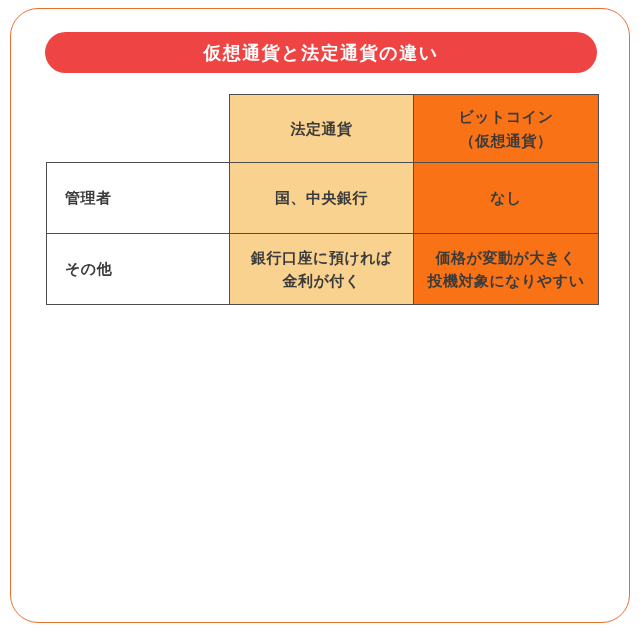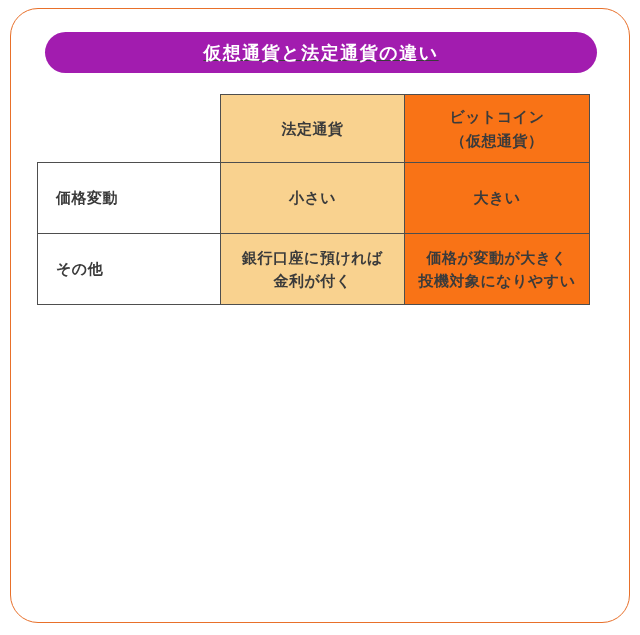--- a/index.html
+++ b/index.html
@@ -14,36 +14,35 @@
     left: 10px; top: 8px;
     width: 620px; height: 615px;
     border: 1.5px solid #e8702a;
     border-radius: 28px;
     background: #ffffff;
   }
   .banner {
     position: absolute;
     left: 34px; top: 23px;
     width: 552px; height: 41px;
-    background: #a21caf;
+    background: #ef4444;
     border-radius: 21px;
     display: flex;
     align-items: center;
     justify-content: center;
-    text-decoration: underline;
   }
   .banner-title {
     color: #ffffff;
     font-size: 18px;
     font-weight: 700;
     letter-spacing: 1.5px;
   }
   .cmp-table {
     position: absolute;
-    left: 26px; top: 85px;
+    left: 35px; top: 85px;
     width: 552px;
     border-collapse: collapse;
     table-layout: fixed;
   }
   .cmp-table col.c-label   { width: 183px; }
   .cmp-table col.c-fiat    { width: 184px; }
   .cmp-table col.c-bitcoin { width: 185px; }
   .cmp-table th, .cmp-table td {
     border: 1.5px solid #4e4e4e;
     vertical-align: middle;
@@ -91,23 +90,23 @@
         <col class="c-bitcoin">
     </colgroup>
     <tbody>
       <tr class="header-row">
         <th class="corner-cell"></th>
         <th class="col-head fiat-bg">法定通貨</th>
         <th class="col-head bitcoin-bg">ビットコイン
 （仮想通貨）</th>
       </tr>
       <tr>
-        <td class="row-label">価格変動</td>
-        <td class="value-cell fiat-bg">小さい</td>
-        <td class="value-cell bitcoin-bg">大きい</td>
+        <td class="row-label">管理者</td>
+        <td class="value-cell fiat-bg">国、中央銀行</td>
+        <td class="value-cell bitcoin-bg">なし</td>
       </tr>
       <tr>
         <td class="row-label">その他</td>
         <td class="value-cell fiat-bg">銀行口座に預ければ
 金利が付く</td>
         <td class="value-cell bitcoin-bg">価格が変動が大きく
 投機対象になりやすい</td>
       </tr>
     </tbody>
   </table>

